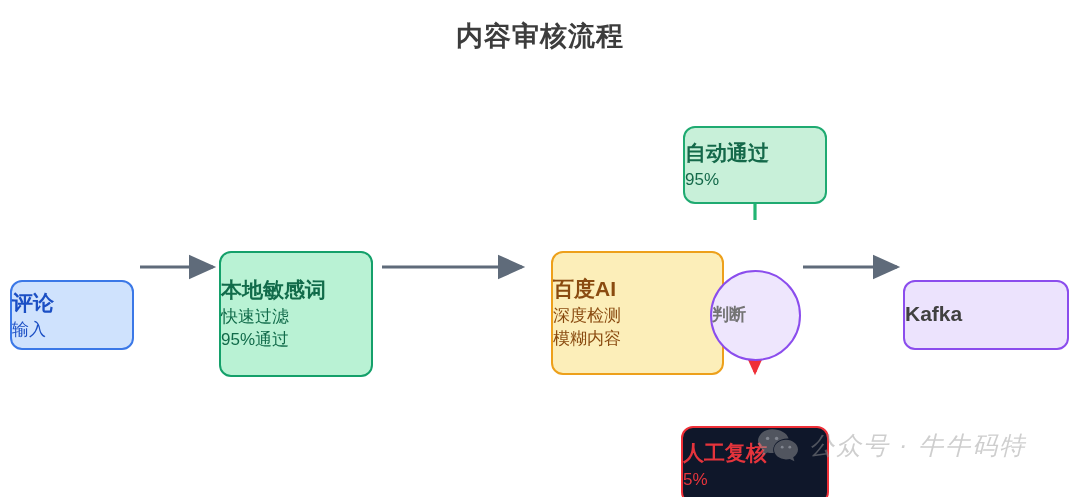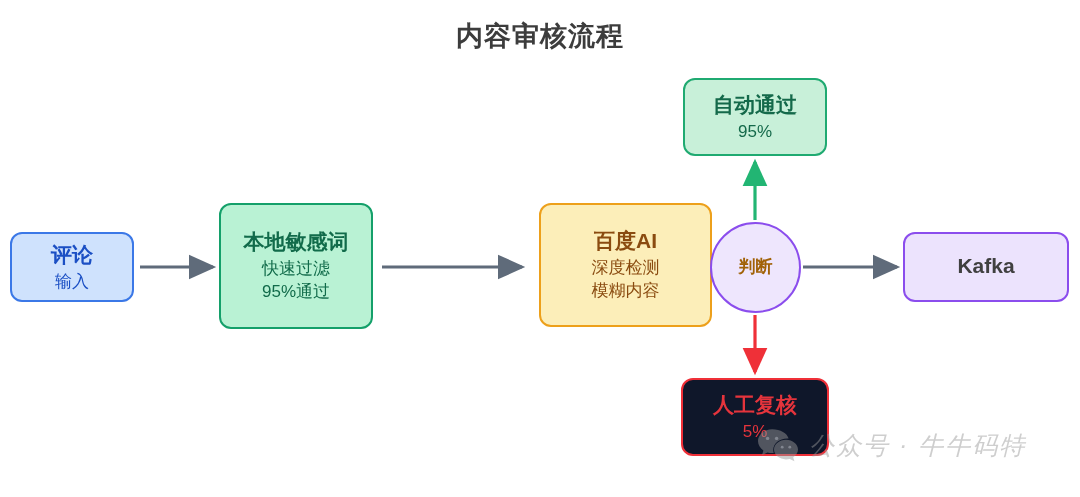--- a/index.html
+++ b/index.html
@@ -38,26 +38,27 @@
     font-size: 27px;
     font-weight: bold;
     color: #3c3c3c;
     letter-spacing: 1px;
   }
   .node {
     position: absolute;
     box-sizing: border-box;
     display: flex;
     flex-direction: column;
-    align-items: center;
+    align-items: flex-start;
     justify-content: center;
     border-radius: 12px;
     border-width: 2.5px;
     border-style: solid;
     line-height: 1.32;
+    margin-top: 48px;
   }
   .node .l1 {
     font-weight: bold;
     font-size: 21px;
     margin-bottom: 2px;
   }
   .node .l2, .node .l3 {
     font-size: 17px;
     font-weight: normal;
   }
@@ -69,21 +70,21 @@
   }
   .node.decision .l1 {
     font-size: 17px;
     font-weight: bold;
     margin-bottom: 0;
   }
 
   
   #node-comment      { left: 10px;  top: 232px; width: 124px; height: 70px; }
   #node-local-filter { left: 219px; top: 203px; width: 154px; height: 126px; }
-  #node-baidu-ai     { left: 539px; top: 203px; width: 173px; height: 124px; }
+  #node-baidu-ai     { left: 551px; top: 203px; width: 173px; height: 124px; }
   #node-decision     { left: 710px; top: 222px; width: 91px;  height: 91px; }
   #node-auto-pass    { left: 683px; top: 78px;  width: 144px; height: 78px; }
   #node-manual       { left: 681px; top: 378px; width: 148px; height: 78px; }
   #node-kafka        { left: 903px; top: 232px; width: 166px; height: 70px; }
 
   .watermark {
     position: absolute;
     left: 757px;
     top: 428px;
     display: flex;
@@ -144,21 +145,21 @@
     <div class="l2">快速过滤</div>
     <div class="l3">95%通过</div>
   </div>
 
   <div class="node" id="node-baidu-ai" style="background: rgb(252, 238, 185); border-color: rgb(237, 160, 27); color: rgb(138, 75, 16);">
     <div class="l1">百度AI</div>
     <div class="l2">深度检测</div>
     <div class="l3">模糊内容</div>
   </div>
 
-  <div class="node decision" id="node-decision" style="background: rgb(238, 230, 253); border-color: rgb(139, 77, 237); color: #a16207;">
+  <div class="node decision" id="node-decision" style="background: rgb(238, 230, 253); border-color: rgb(139, 77, 237); color: #737373;">
     <div class="l1">判断</div>
   </div>
 
   <div class="node" id="node-auto-pass" style="background: rgb(200, 240, 217); border-color: rgb(31, 170, 113); color: rgb(20, 105, 74);">
     <div class="l1">自动通过</div>
     <div class="l2">95%</div>
   </div>
 
   <div class="node" id="node-manual" style="background: #0f172a; border-color: rgb(239, 48, 56); color: rgb(229, 52, 60);">
     <div class="l1">人工复核</div>

